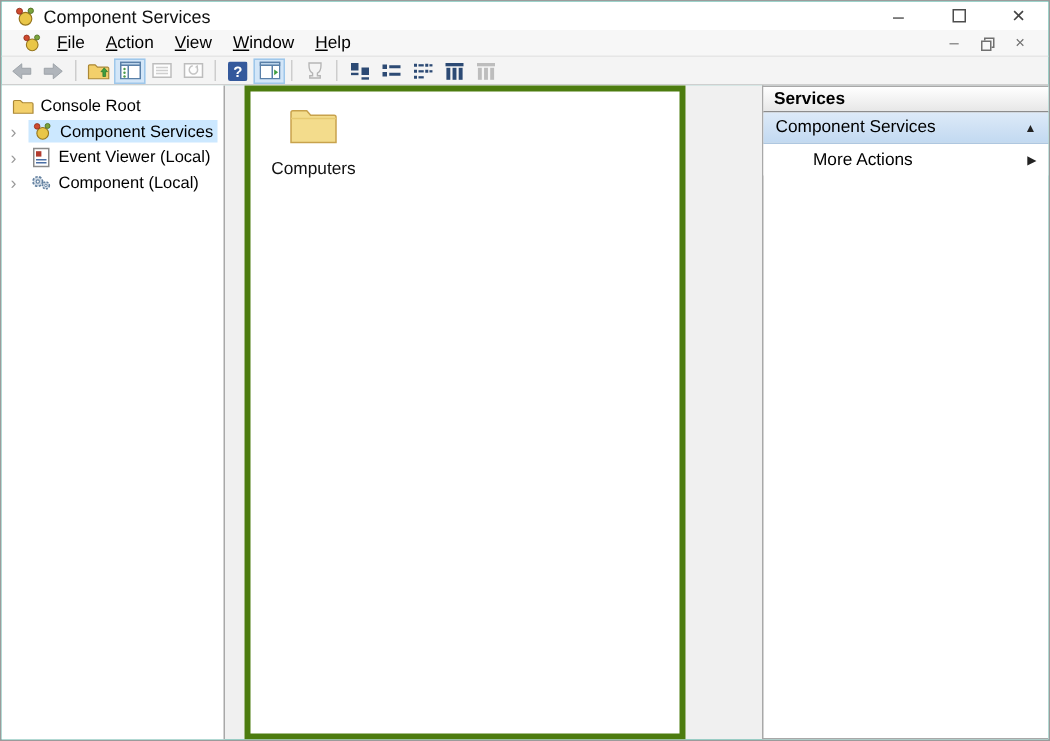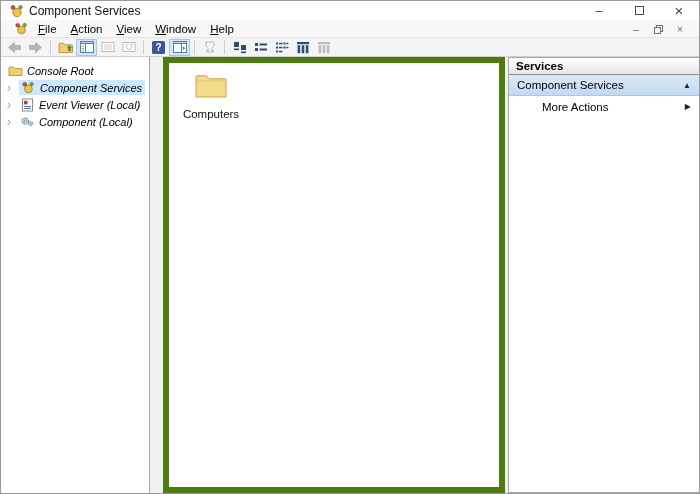--- a/index.html
+++ b/index.html
@@ -29,22 +29,22 @@
   .restore-glyph::before{content:"";position:absolute;left:2.5px;top:0;width:5px;height:5px;border:1px solid #707070;}
   .restore-glyph::after{content:"";position:absolute;left:0;top:2.5px;width:5px;height:5px;border:1px solid #707070;background:#f7f7f7;}
   
   .toolbar{height:19px;display:flex;align-items:center;background:#f4f4f4;border-bottom:1px solid #cfcfcf;padding-left:3px;}
   .tbtn{width:21px;height:17px;display:flex;align-items:center;justify-content:center;border:1px solid transparent;cursor:default;}
   .tbtn.active{background:#d3e6f8;border-color:#9ec7ea;}
   .tsep{width:1px;height:14px;background:#cdcdcd;margin:0 4px;}
   
   .content{position:absolute;left:0;right:0;top:56px;bottom:0;background:#f0f0f0;}
   .pane{position:absolute;top:0;bottom:0;background:#fff;}
-  .tree-pane{left:0;width:149px;border-right:1px solid #a8a8a8;padding-top:5px;font-style:italic;}
-  .mid-pane{left:162px;width:342px;border:6px solid #4d7c0f;}
+  .tree-pane{left:0;width:149px;border-right:1px solid #a8a8a8;padding-top:5px;}
+  .mid-pane{left:162px;width:294px;border:4px solid #4d7c0f;}
   .actions-pane{left:507px;right:0;border:1px solid #a8a8a8;border-right:none;}
   
   .tree-row{height:17px;display:flex;align-items:center;padding-left:6px;font-size:11px;white-space:nowrap;cursor:default;}
   .expander{width:12px;color:#9a9a9a;font-size:12px;line-height:10px;flex:0 0 12px;}
   .t-icon{display:inline-flex;width:16px;justify-content:center;margin-right:4px;flex:0 0 16px;}
   .sel-wrap{display:inline-flex;align-items:center;background:#cce8ff;padding:1px 3px 1px 1px;}
   .sel-wrap .t-icon{margin-right:4px;}
   
   .content-item{display:inline-block;margin:8px 0 0 10px;width:64px;text-align:center;cursor:default;}
   .content-item .big-icon{display:inline-block;}

